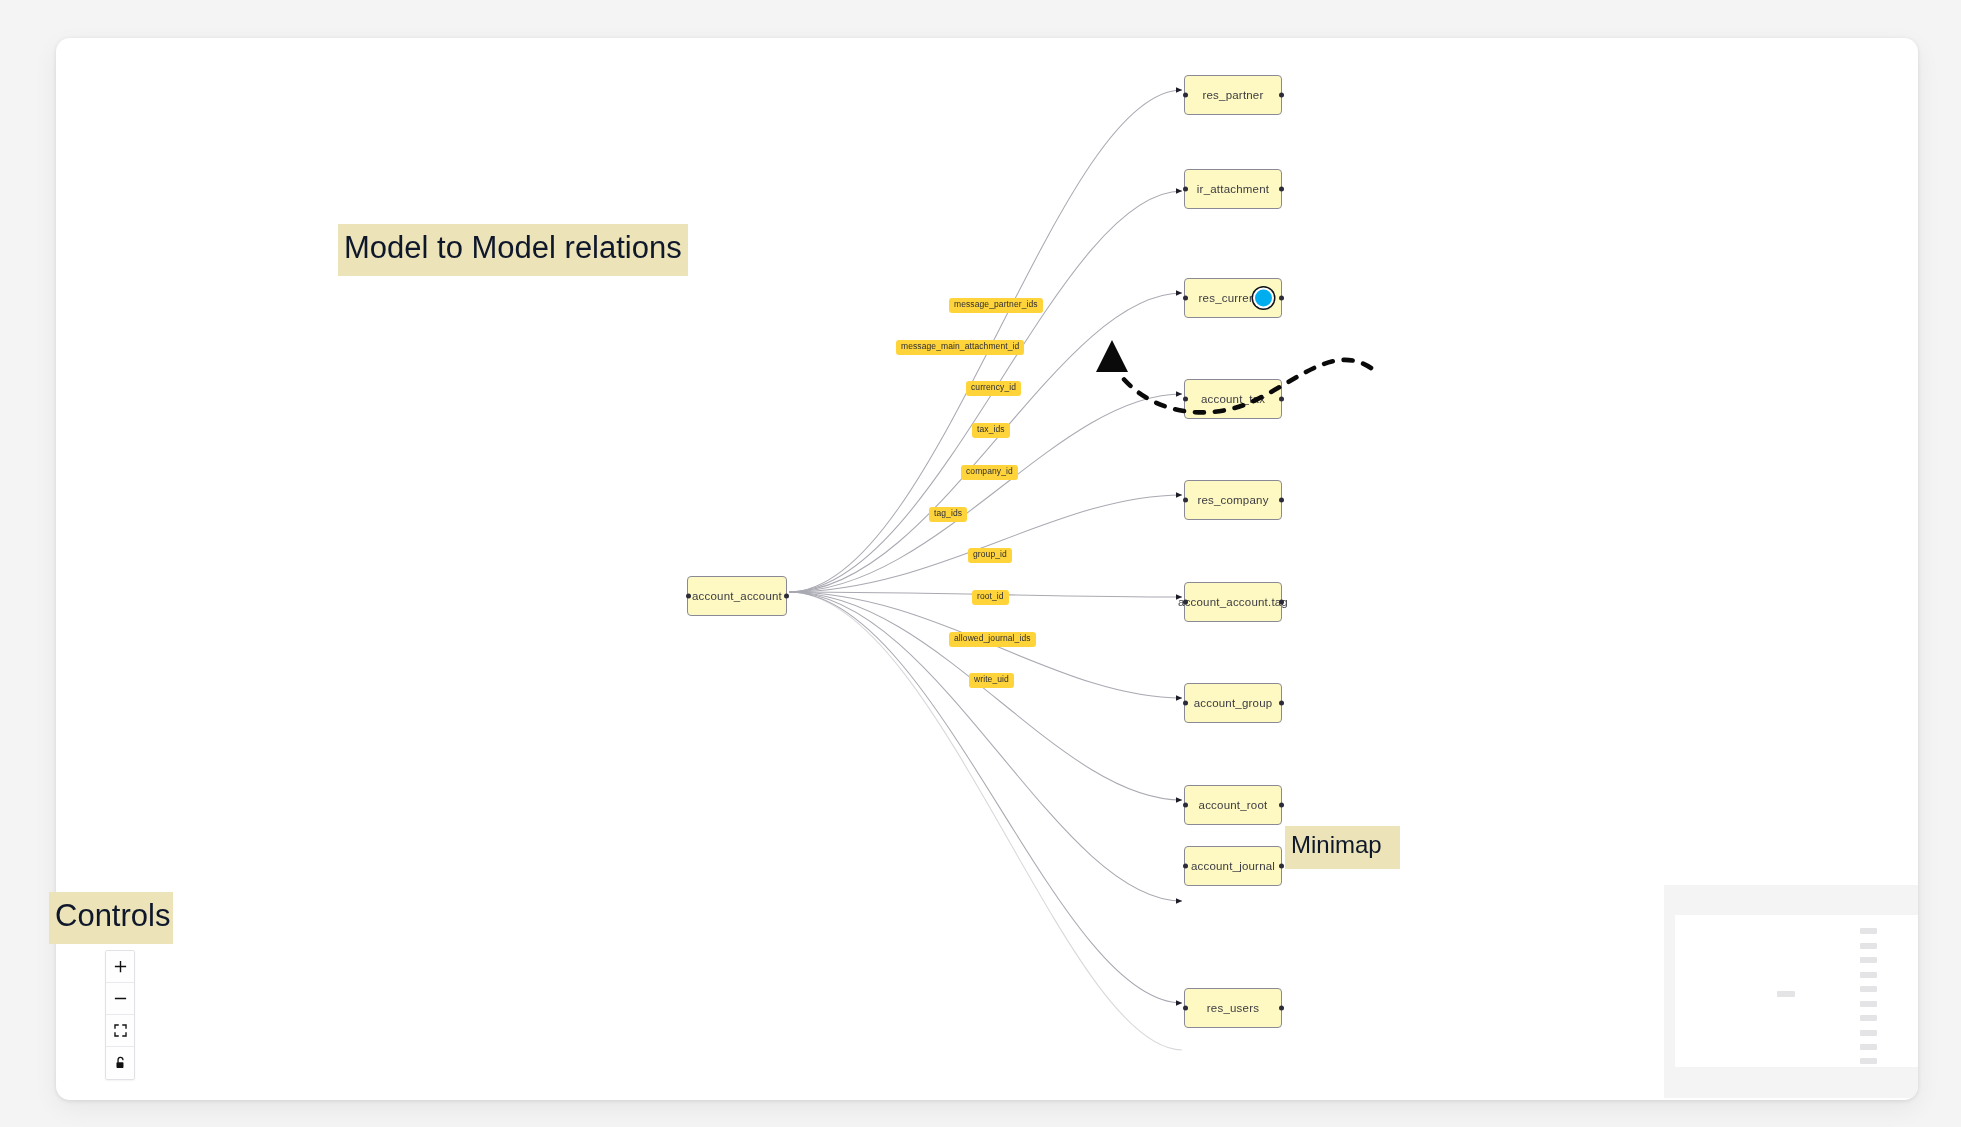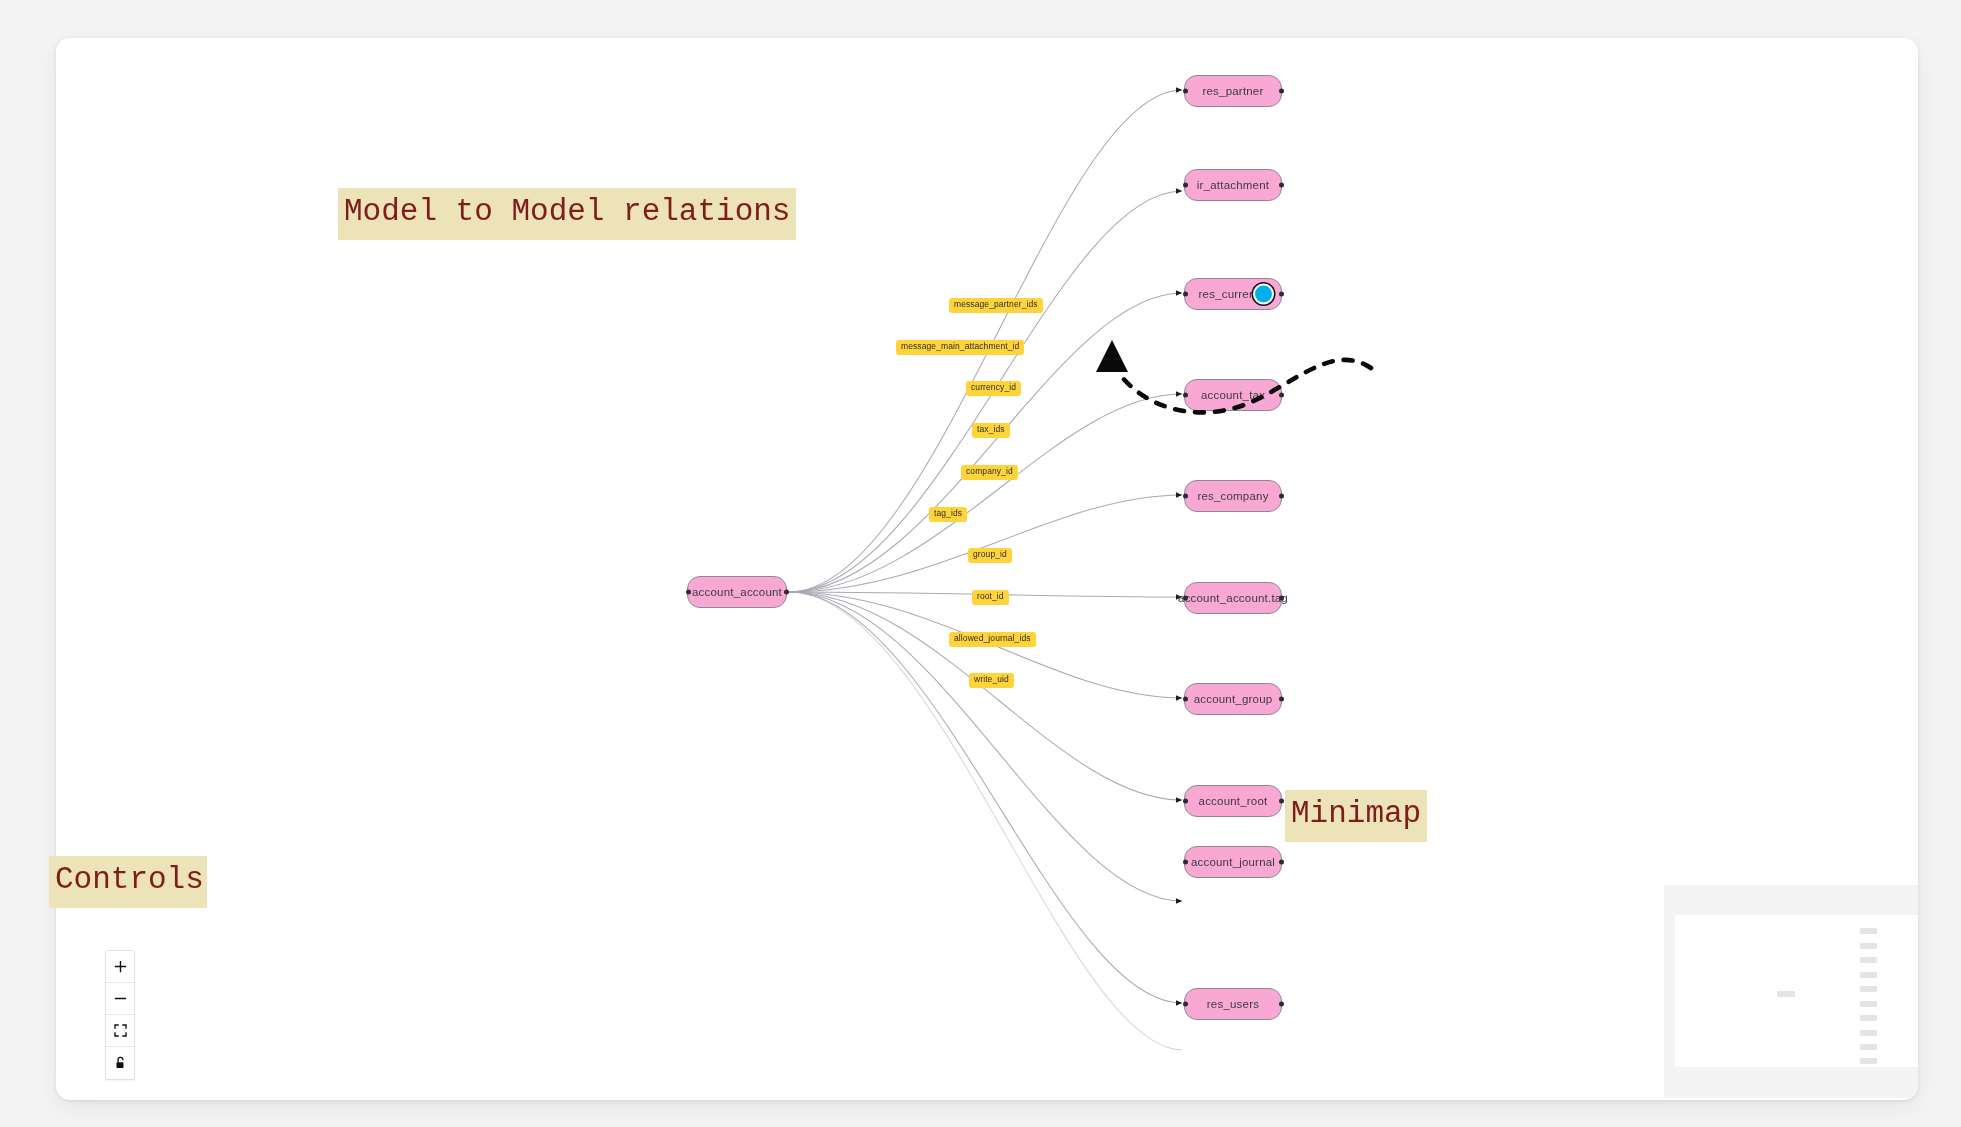--- a/index.html
+++ b/index.html
@@ -42,24 +42,24 @@
     position: absolute;
     left: 0; top: 0;
     width: 1862px;
     height: 1062px;
     pointer-events: none;
   }
 
   
   .node {
     position: absolute;
-    height: 32px;
-    background: #f9a8d4;
+    height: 40px;
+    background: #fef9c3;
     border: 1px solid #8a8a96;
-    border-radius: 13px;
+    border-radius: 4px;
     display: flex;
     align-items: center;
     justify-content: center;
     font-size: 11.5px;
     color: #3b3b42;
     letter-spacing: 0.2px;
     white-space: nowrap;
   }
   .node .label { pointer-events: none; }
 
@@ -111,44 +111,45 @@
     color: #2d2d33;
     white-space: nowrap;
     line-height: 1.15;
     letter-spacing: 0.1px;
   }
 
   
   .annot {
     position: absolute;
     background: #ece3b8;
-    color: #7f1d1d;
-    font-family: Liberation Mono, monospace;
+    color: #0f172a;
+    font-family: Liberation Sans, sans-serif;
     line-height: 1.28;
+    margin-top: 36px;
   }
   #annot-title {
     left: 338px; top: 188px;
     padding: 4px 6px 8px 6px;
     font-size: 31px;
   }
   #annot-click {
     left: 1213px; top: 396px;
     width: 314px;
     padding: 6px 8px 10px 8px;
     font-size: 27px;
   }
   #annot-controls {
     left: 49px; top: 856px;
     padding: 4px 3px 8px 6px;
     font-size: 31px;
   }
   #annot-minimap {
     left: 1285px; top: 790px;
-    padding: 4px 6px 8px 6px;
-    font-size: 31px;
+    padding: 4px 18px 8px 6px;
+    font-size: 24px;
   }
 
   
   #pointer-arrow {
     position: absolute;
     left: 1020px;
     top: 290px;
     width: 300px;
     height: 120px;
     pointer-events: none;

